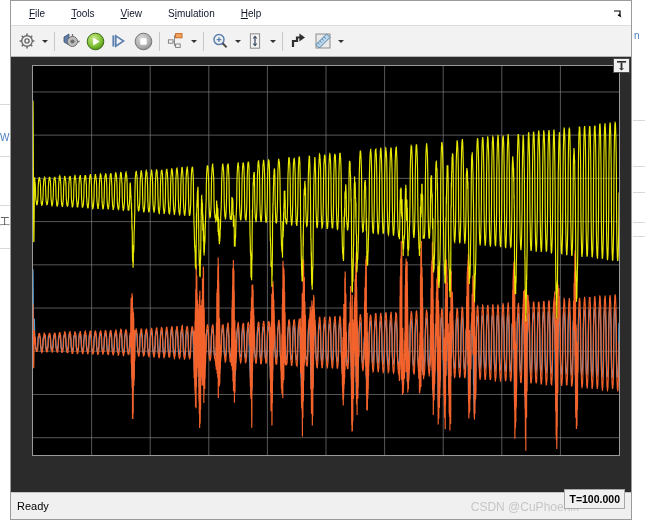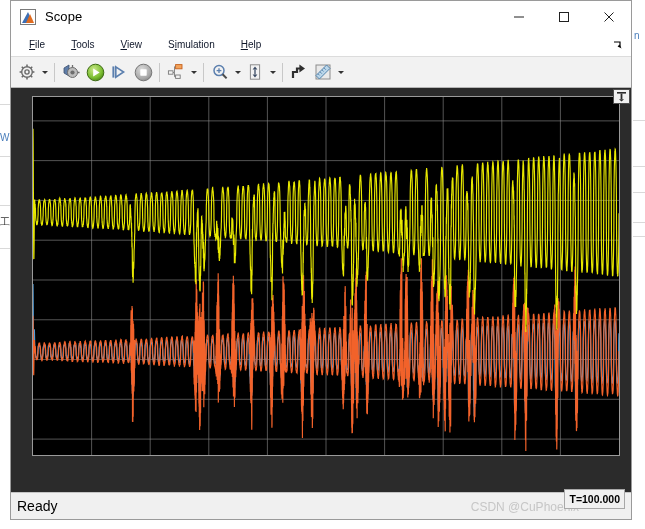--- a/index.html
+++ b/index.html
@@ -208,21 +208,21 @@
   #status-bar {
     height: 26px;
     background: #f0f0f0;
     border-top: 1px solid #c4c4c4;
     flex: 0 0 auto;
     position: relative;
     display: flex;
     align-items: center;
   }
   #status-text {
-    font-size: 14px;
+    font-size: 11px;
     color: #000;
     margin-left: 6px;
   }
   #sim-time-box {
     position: absolute;
     right: 6px; top: -4px;
     min-width: 58px;
     height: 20px;
     background: #f0f0f0;
     border: 1px solid #a8a8a8;
@@ -256,46 +256,20 @@
   <div class="bg-line" style="left:633px;top:120px;width:12px;"></div>
   <div class="bg-line" style="left:633px;top:166px;width:12px;"></div>
   <div class="bg-line" style="left:633px;top:192px;width:12px;"></div>
   <div class="bg-line" style="left:633px;top:222px;width:12px;"></div>
   <div class="bg-line" style="left:633px;top:236px;width:12px;"></div>
   <div class="bg-text" style="left:634px;top:30px;">n</div>
 </div>
 
 <div id="scope-window">
 
-  <div id="title-bar">
-    <div id="app-icon">
-      <span class="mw-a"></span>
-        <span class="mw-b"></span>
-    </div>
-    <div id="title-text">Scope</div>
-
-    <div id="win-buttons">
-      <div class="win-btn">
-        <svg width="12" height="12" viewBox="0 0 12 12">
-            <line x1="1" y1="6" x2="11" y2="6" stroke="currentColor" stroke-width="1"></line>
-          </svg>
-      </div>
-      <div class="win-btn">
-        <svg width="12" height="12" viewBox="0 0 12 12">
-            <rect x="1.5" y="1.5" width="9" height="9" fill="none" stroke="currentColor" stroke-width="1"></rect>
-          </svg>
-      </div>
-      <div class="win-btn">
-        <svg width="12" height="12" viewBox="0 0 12 12">
-            <line x1="1.5" y1="1.5" x2="10.5" y2="10.5" stroke="currentColor" stroke-width="1"></line>
-            <line x1="10.5" y1="1.5" x2="1.5" y2="10.5" stroke="currentColor" stroke-width="1"></line>
-          </svg>
-      </div>
-    </div>
-  </div>
 
   <div id="menu-bar">
     <div class="menu-item"><u>F</u><span>ile</span></div>
     <div class="menu-item"><u>T</u><span>ools</span></div>
     <div class="menu-item"><u>V</u><span>iew</span></div>
     <div class="menu-item">S<u>i</u><span>mulation</span></div>
     <div class="menu-item"><u>H</u><span>elp</span></div>
     <div id="menu-overflow">
       <svg width="12" height="12" viewBox="0 0 12 12">
         <path d="M2 3 L8 3 L8 8" fill="none" stroke="#000" stroke-width="1.2"></path>

